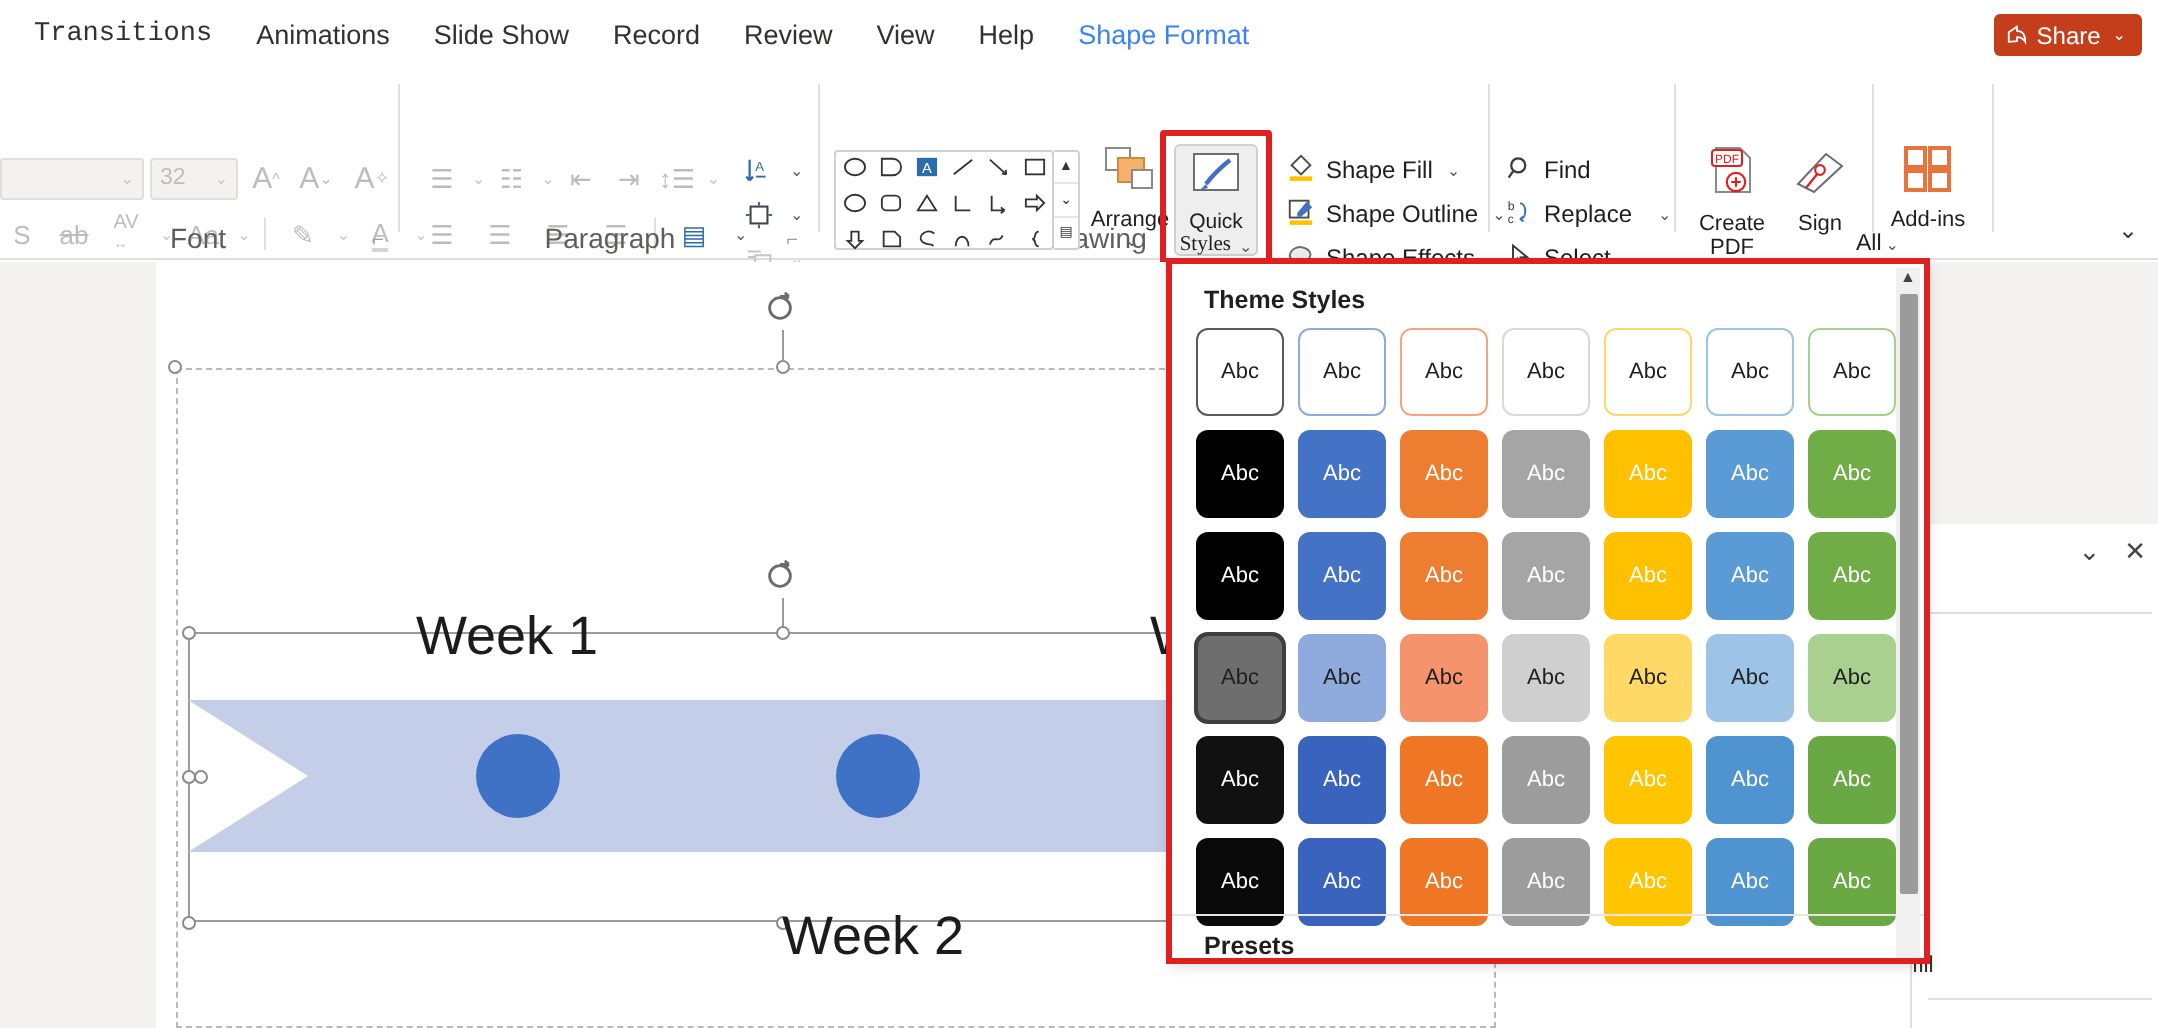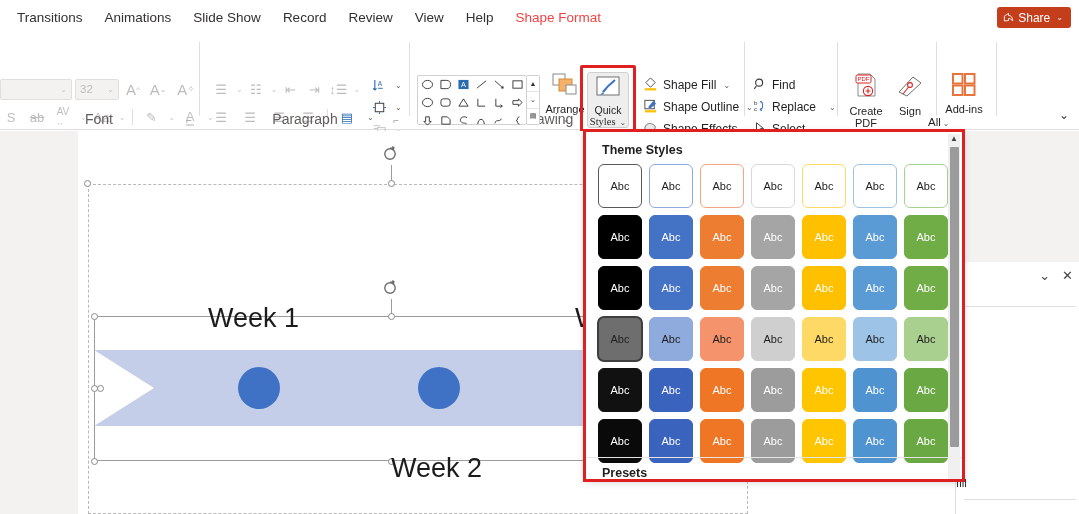--- a/index.html
+++ b/index.html
@@ -16,22 +16,22 @@
   .tabstrip {
     position: absolute; left: 0; top: 0; width: 1079px; height: 34px;
     background: #ffffff;
     display: flex; align-items: center;
   }
   .tab {
     font-size: 13.5px; color: #323130;
     padding: 4px 9px; margin: 0 2px; white-space: nowrap;
     border-radius: 3px; cursor: default;
   }
-  .tab:first-child { margin-left: 8px; }
-  .tab.accent { color: #ef4444; }
+  .tab:first-child { margin-left: 8px; font-family: Liberation Mono, monospace; }
+  .tab.accent { color: #3b82f6; }
   .titlebar-stub {
     position: absolute; left: 646px; top: 0; width: 433px; height: 7px;
     background: #f3f2f1;
   }
   .share-btn {
     position: absolute; right: 8px; top: 7px;
     height: 21px; padding: 0 8px 0 6px;
     background: #c43e1c; color: #fff;
     border-radius: 3px;
     display: flex; align-items: center; gap: 4px;

